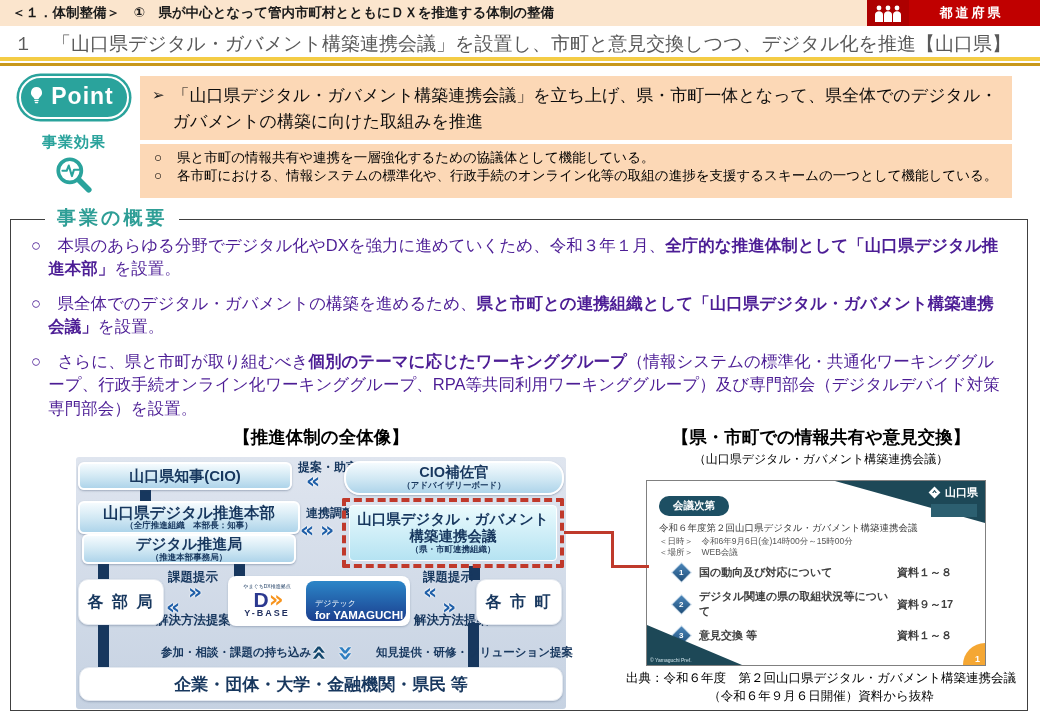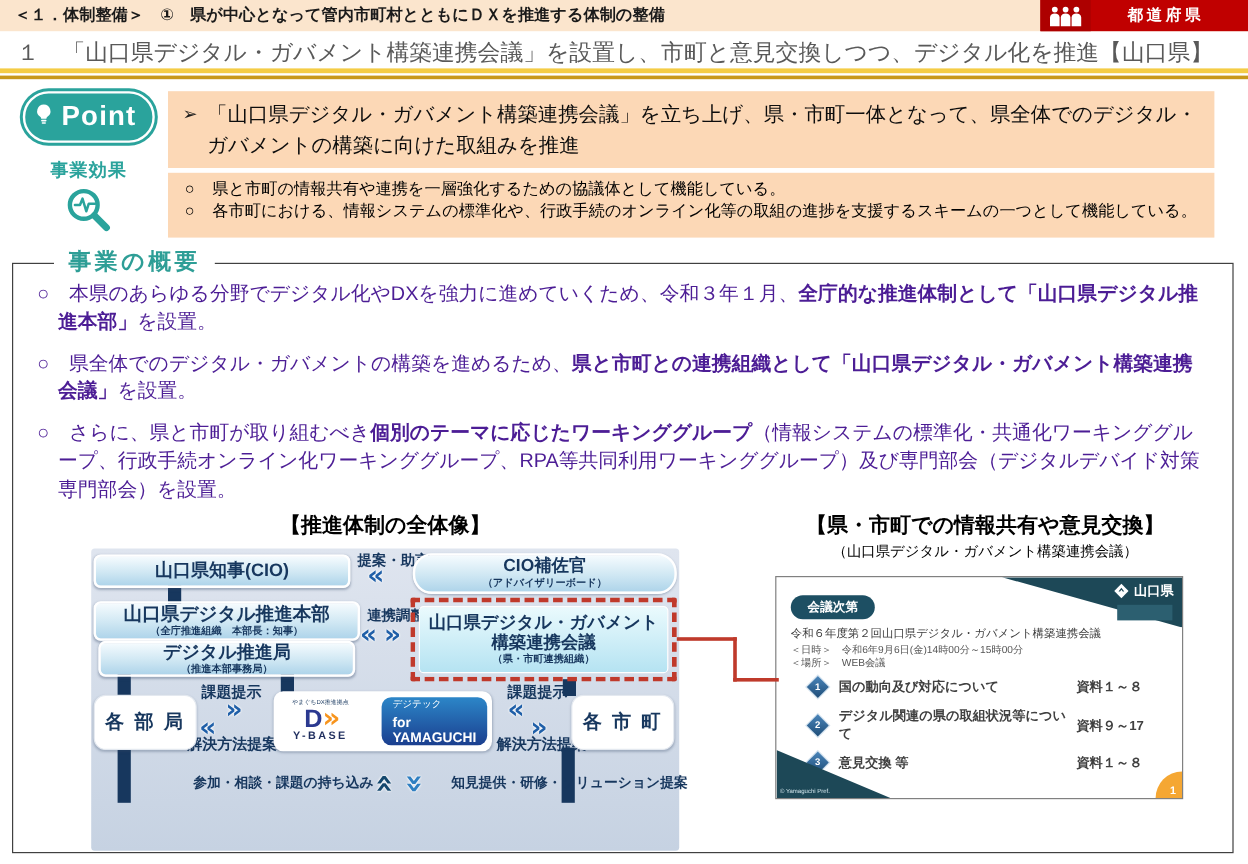--- a/index.html
+++ b/index.html
@@ -77,22 +77,22 @@
     justify-content:center;line-height:1.15;font-size:14.5px;box-sizing:border-box;}
   .council small{font-size:8.5px;font-weight:bold;}
   .dx-wrap{position:absolute;left:152px;top:119px;width:182px;height:50px;background:#fff;border-radius:8px;
     box-shadow:0 1px 2px rgba(50,70,100,.3);display:flex;align-items:center;padding:3px 4px;box-sizing:border-box;}
   .dx-left{width:70px;text-align:center;line-height:1;}
   .dx-site{font-size:5px;color:#17375e;letter-spacing:0;}
   .dx-mark{line-height:.9;}
   .dx-d{color:#2b3990;font-weight:900;font-size:21px;}
   .dx-x{color:#f7941d;font-weight:900;font-size:23px;letter-spacing:-3px;font-family:"DejaVu Sans",sans-serif;}
   .dx-ybase{font-size:9px;font-weight:bold;color:#1f2e5e;letter-spacing:2px;text-align:center;}
-  .digitech{flex:1;height:40px;margin-left:16px;background:linear-gradient(180deg,#2c86c8,#1b3f8f);
-    border-radius:8px;color:#fff;display:flex;flex-direction:column;justify-content:space-between;padding-left:9px;box-sizing:border-box;}
+  .digitech{flex:1;height:40px;margin-left:4px;background:linear-gradient(180deg,#2c86c8,#1b3f8f);
+    border-radius:8px;color:#fff;display:flex;flex-direction:column;justify-content:flex-end;padding-left:9px;box-sizing:border-box;}
   .digi-1{font-size:8px;}
   .digi-2{font-size:11.5px;font-weight:bold;}
 
   
   .red-line{position:absolute;background:#bf3a2b;z-index:2;}
   .rl-h1{left:553px;top:311px;width:50px;height:3px;}
   .rl-v{left:600px;top:311px;width:3px;height:37px;}
   .rl-h2{left:600px;top:345px;width:38px;height:3px;}
 
   
@@ -263,20 +263,23 @@
           <span class="digi-1">デジテック</span>
           <span class="digi-2">for YAMAGUCHI</span>
         </div>
       </div>
 
       <span class="olabel" style="left:85px;top:188px;font-size:11.5px;">参加・相談・課題の持ち込み</span>
       <span class="chev up" style="left:236px;top:183px;">«</span>
       <span class="chev down" style="left:260px;top:183px;">«</span>
       <span class="olabel" style="left:300px;top:188px;font-size:11.5px;">知見提供・研修・ソリューション提案</span>
 
+      <div class="wbox" style="left:3px;top:210px;width:484px;height:34px;font-size:17px;">
+        <span>企業・団体・大学・金融機関・県民 等</span>
+      </div>
     </div>
 
     <div class="red-line rl-h1"></div>
     <div class="red-line rl-v"></div>
     <div class="red-line rl-h2"></div>
 
     <div class="panel">
       <div class="tri-tr"></div>
       <div class="tri-tr-block"></div>
       <div class="panel-pref">
@@ -314,15 +317,19 @@
           <span class="a-docs">資料１～８</span>
         </div>
       </div>
 
       <div class="tri-bl"></div>
       <span class="copyright">© Yamaguchi Pref.</span>
       <div class="corner-or"></div>
       <span class="page-no">1</span>
     </div>
 
+    <div class="caption">
+      <div>出典：令和６年度　第２回山口県デジタル・ガバメント構築連携会議</div>
+      <div>（令和６年９月６日開催）資料から抜粋</div>
+    </div>
   </section>
 
 </div>
 
 </body></html>

